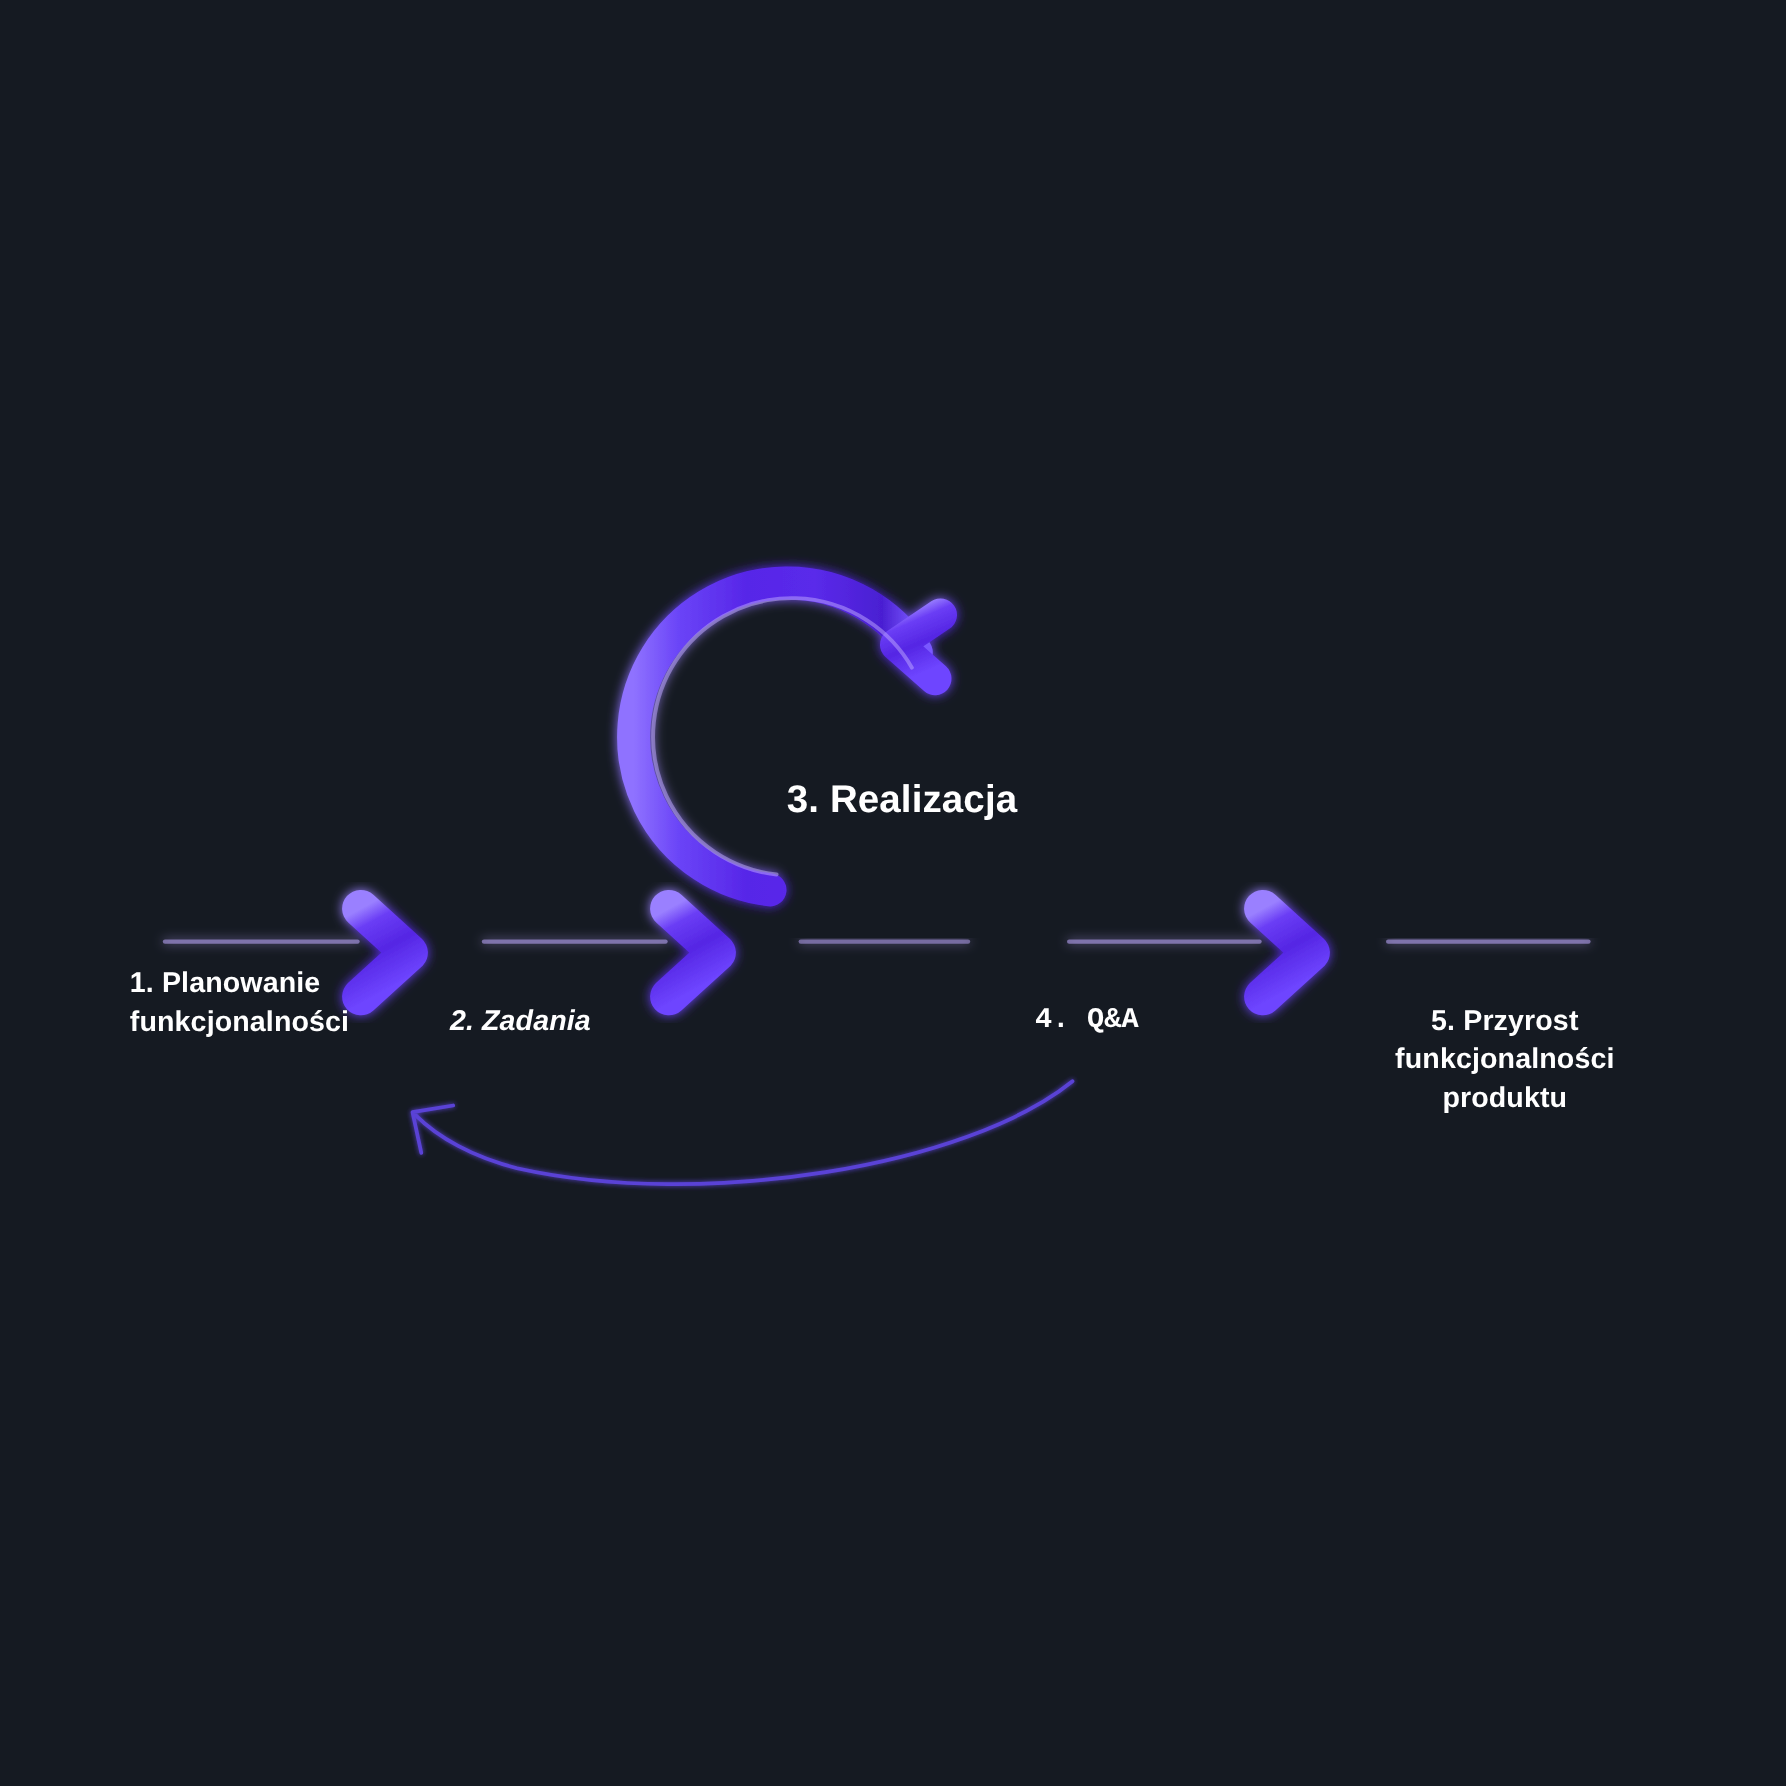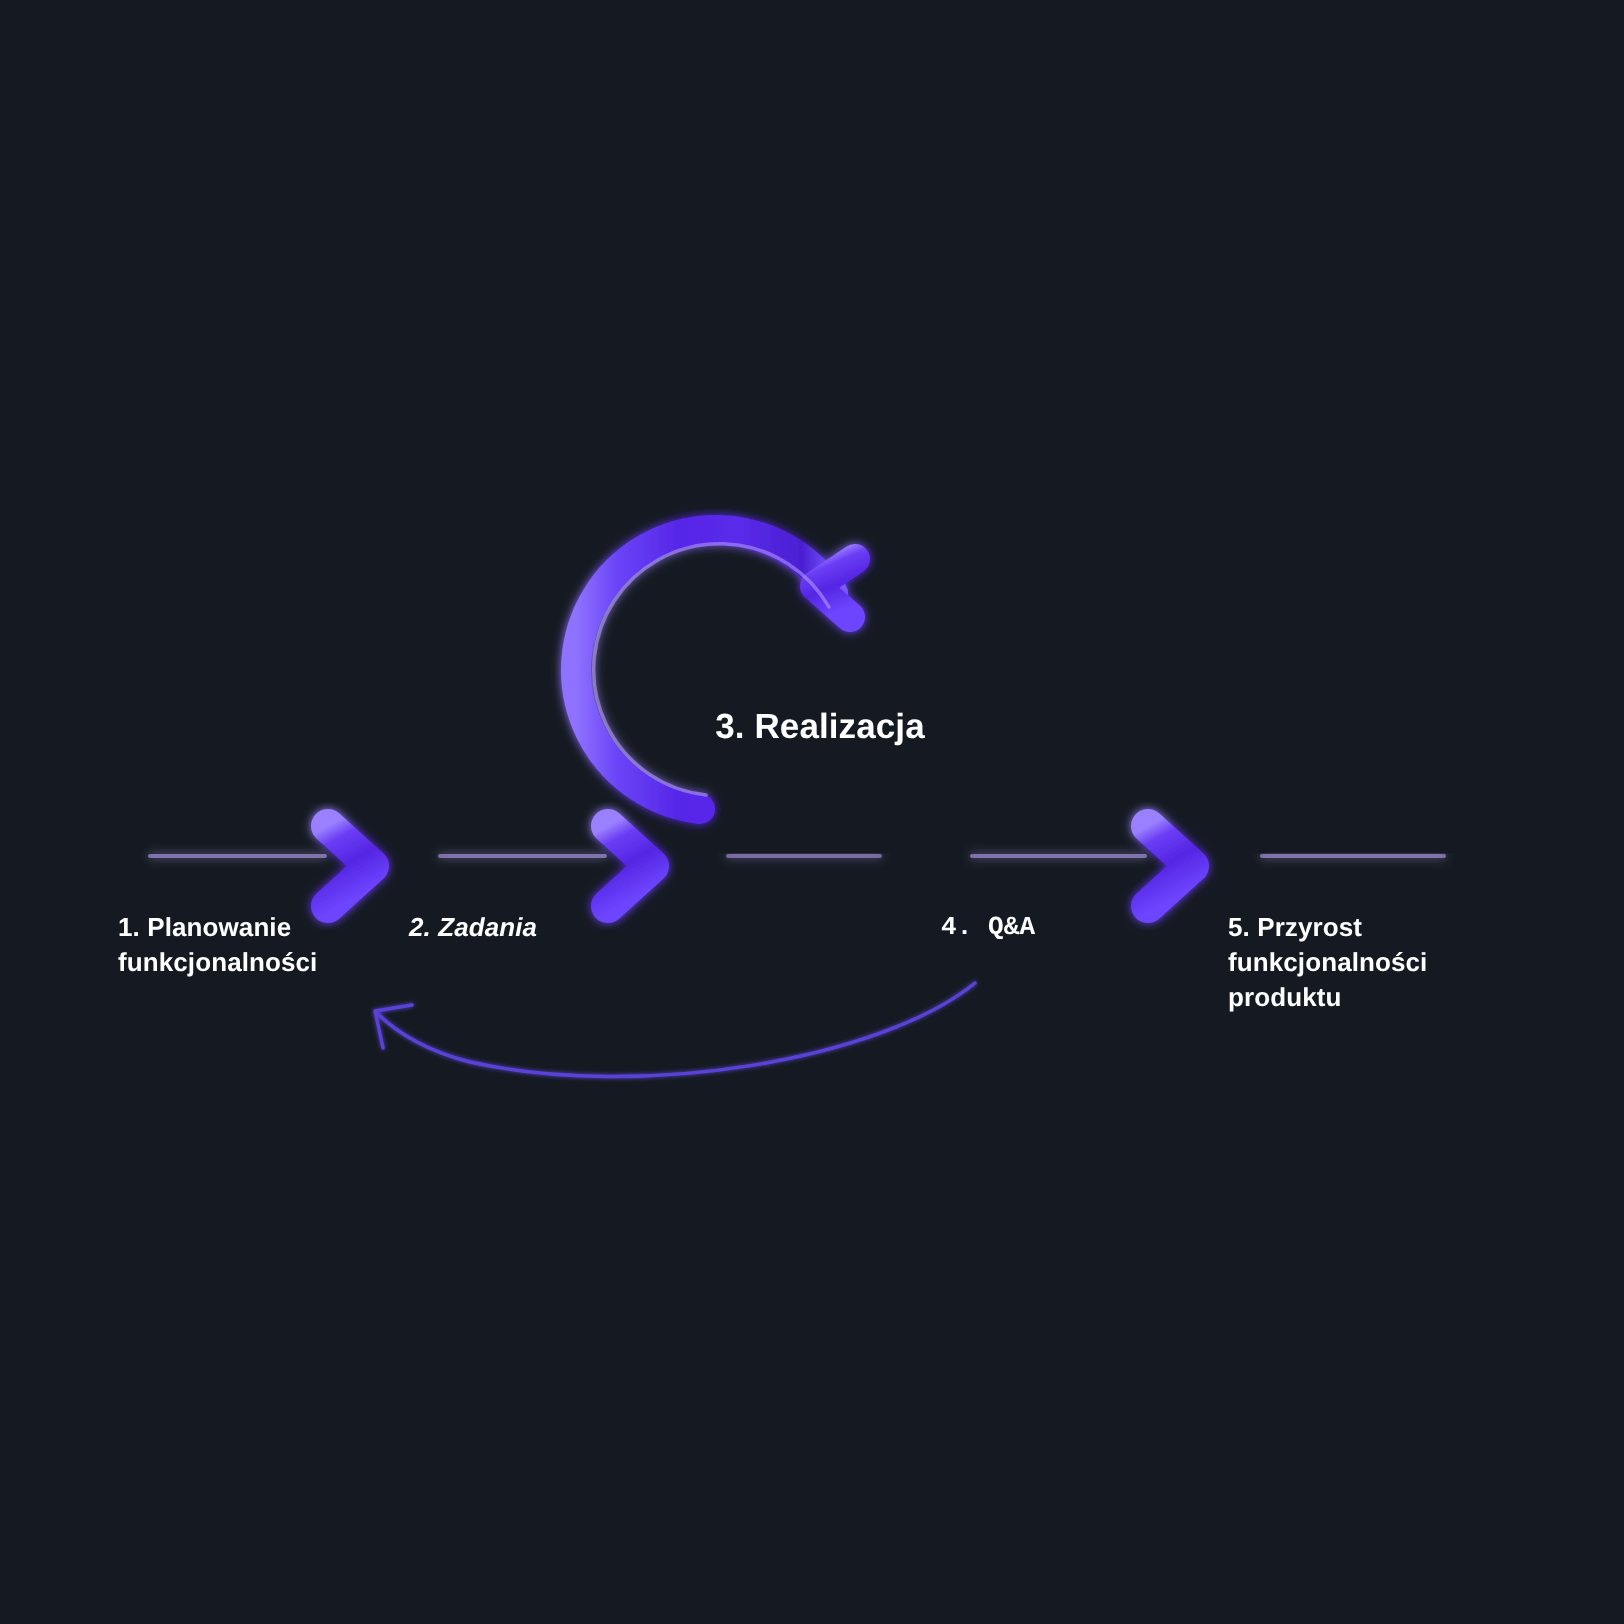--- a/index.html
+++ b/index.html
@@ -26,28 +26,28 @@
     position: absolute;
     color: #ffffff;
     font-family: "Liberation Sans", sans-serif;
     font-size: 26px;
     font-weight: 700;
     line-height: 1.35;
     letter-spacing: 0.1px;
     white-space: pre-line;
     text-rendering: geometricPrecision;
   }
-  #label-step-1 { left: 118px; top: 910px; width: 300px; }
+  #label-step-1 { left: 118px; top: 876px; width: 300px; }
   #label-step-2 { left: 409px; top: 910px; width: 260px; font-style: italic; }
   #label-step-3 {
     left: 690px; top: 703px; width: 260px;
     text-align: center; font-size: 35px;
   }
   #label-step-4 { left: 941px; top: 910px; width: 240px; font-family: Liberation Mono, monospace; }
-  #label-step-5 { left: 1228px; top: 910px; width: 280px; }
+  #label-step-5 { left: 1228px; top: 910px; width: 280px; text-align: center; }
 </style>
 </head>
 <body style="background: rgb(21, 26, 34);">
 
 <div id="stage" style="background: rgb(21, 26, 34);">
 
   <svg id="diagram-svg" viewBox="0 0 1624 1624" xmlns="http://www.w3.org/2000/svg">
     <defs>
       <linearGradient id="shaftGrad" x1="0" y1="0" x2="0" y2="1">
         <stop offset="0%" stop-color="#8f72ff"></stop>

